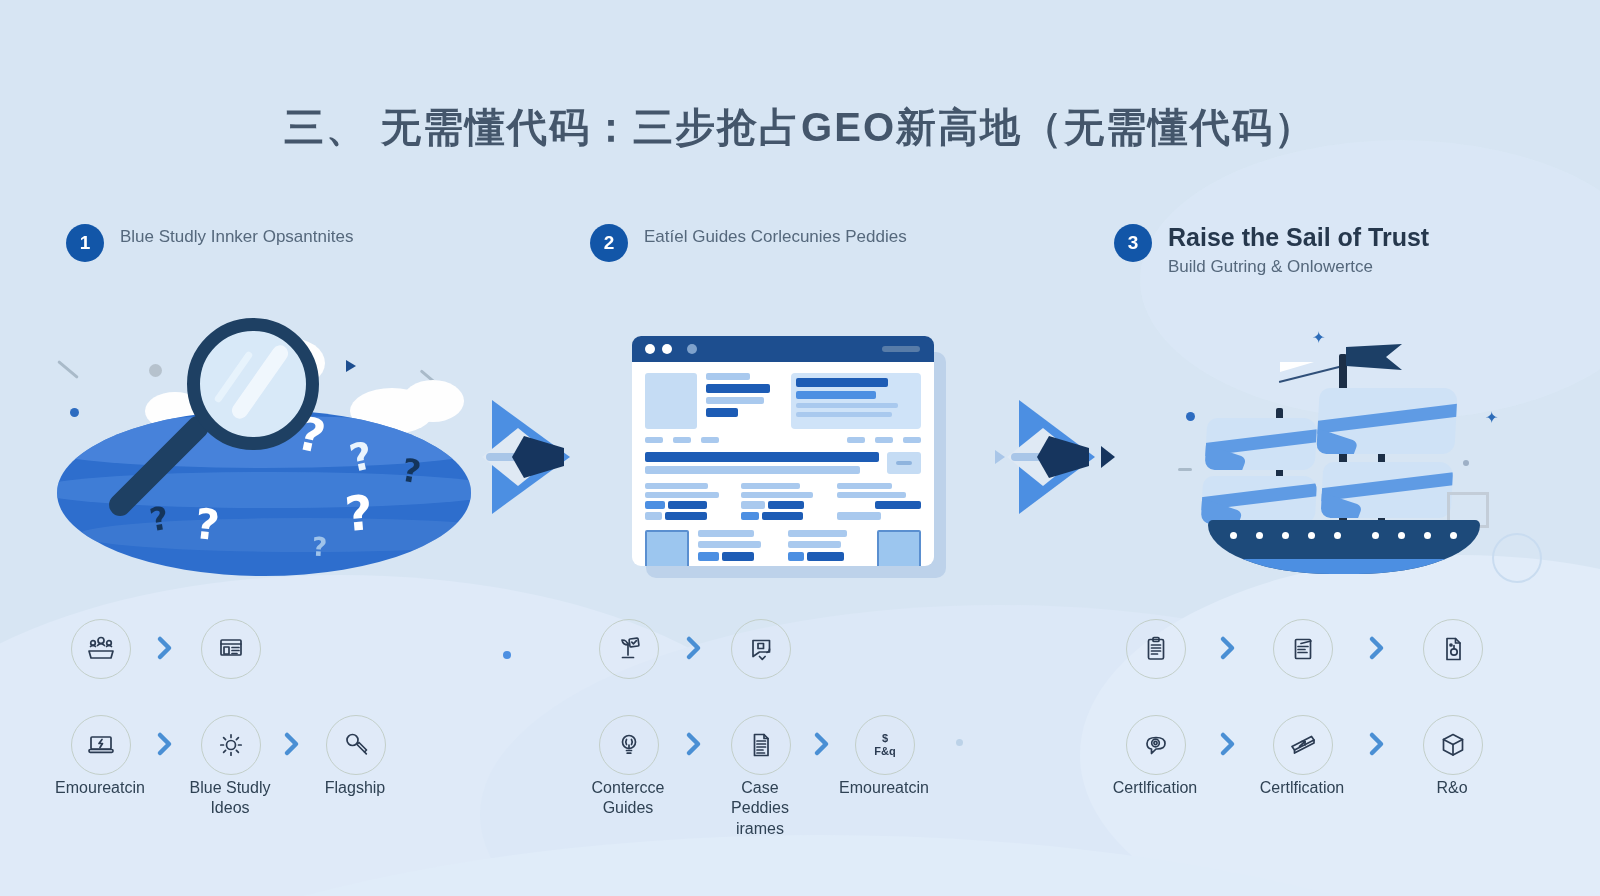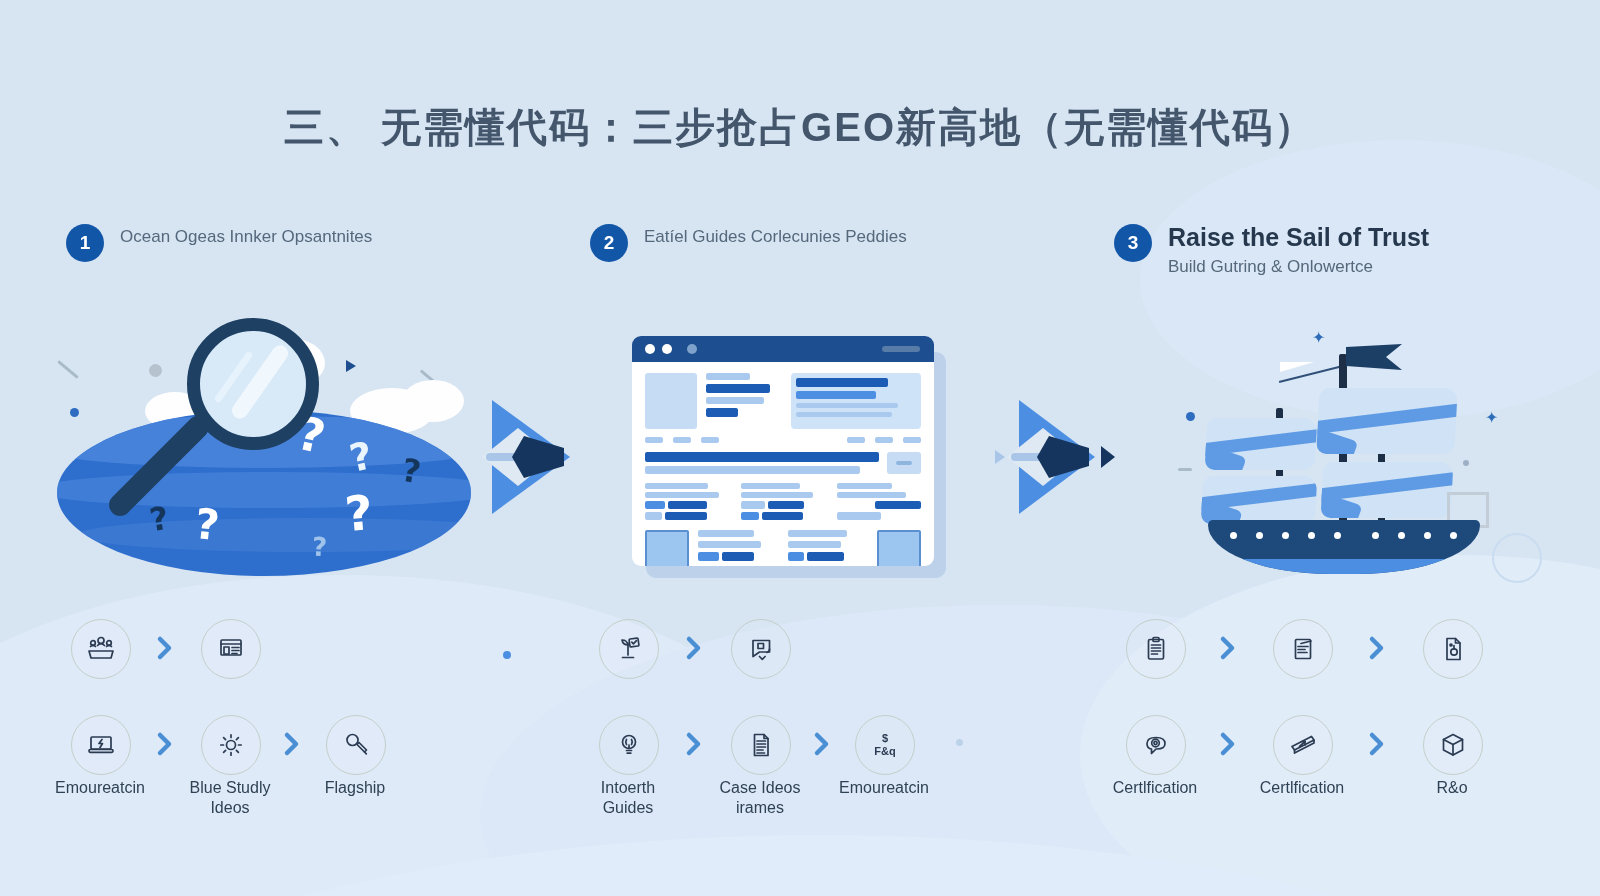--- a/index.html
+++ b/index.html
@@ -101,21 +101,21 @@
   <div class="dot" style="left:956px;top:739px;width:7px;height:7px;background:#bcd2e8;"></div>
   <div class="slash" style="left:55px;top:368px;width:26px;transform:rotate(40deg);"></div>
   <div class="slash" style="left:418px;top:376px;width:22px;transform:rotate(40deg);"></div>
   <div style="position:absolute;left:346px;top:360px;width:0;height:0;border-left:10px solid #1d4e8f;border-top:6px solid transparent;border-bottom:6px solid transparent;z-index:3;"></div>
 
   <div class="page-title">三、 无需懂代码：三步抢占GEO新高地（无需懂代码）</div>
 
   <div class="step-header" style="left:66px;top:222px;">
     <div class="num-badge">1</div>
     <div class="step-texts">
-      <div class="step-subtitle">Ocean Ogeas Innker Opsantnites</div>
+      <div class="step-subtitle">Blue Studly Innker Opsantnites</div>
     </div>
   </div>
   <div class="step-header" style="left:590px;top:222px;">
     <div class="num-badge">2</div>
     <div class="step-texts">
       <div class="step-subtitle">Eatíel Guides Corlecunies Peddies</div>
     </div>
   </div>
   <div class="step-header" style="left:1114px;top:222px;">
     <div class="num-badge">3</div>
@@ -420,22 +420,22 @@
   </div>
   <svg class="chev" style="left:813px;top:731px;" width="18" height="26" viewBox="0 0 18 26">
       <polyline points="4,4 13,13 4,22" fill="none" stroke="#4a8fd4" stroke-width="4.5" stroke-linecap="round" stroke-linejoin="round"></polyline>
     </svg>
   <div class="circle-ring" style="left:855px;top:715px;">
     <svg width="34" height="34" viewBox="0 0 34 34">
       <text x="17" y="14" text-anchor="middle" font-size="11" font-weight="bold" fill="#2b3b52" stroke="none">$</text>
       <text x="17" y="27" text-anchor="middle" font-size="11" font-weight="bold" fill="#2b3b52" stroke="none">F&amp;q</text>
     </svg>
   </div>
-  <div class="icon-label" style="left:583px;top:778px;width:90px;">Intoerth Guides</div>
-  <div class="icon-label" style="left:712px;top:778px;width:96px;">Case Ideos irames</div>
+  <div class="icon-label" style="left:583px;top:778px;width:90px;">Contercce Guides</div>
+  <div class="icon-label" style="left:712px;top:778px;width:96px;">Case Peddies irames</div>
   <div class="icon-label" style="left:819px;top:778px;width:130px;">Emoureatcin</div>
 
   <div class="circle-ring" style="left:1126px;top:619px;">
     <svg width="32" height="32" viewBox="0 0 32 32">
       <rect x="8.5" y="6.5" width="15" height="19.5" rx="1.5"></rect>
         <rect x="13" y="4.5" width="6" height="4" rx="1"></rect>
       <path d="M11.5 12 h9"></path>
         <path d="M11.5 15 h9"></path>
         <path d="M11.5 18 h9"></path>
         <path d="M11.5 21 h6"></path>

